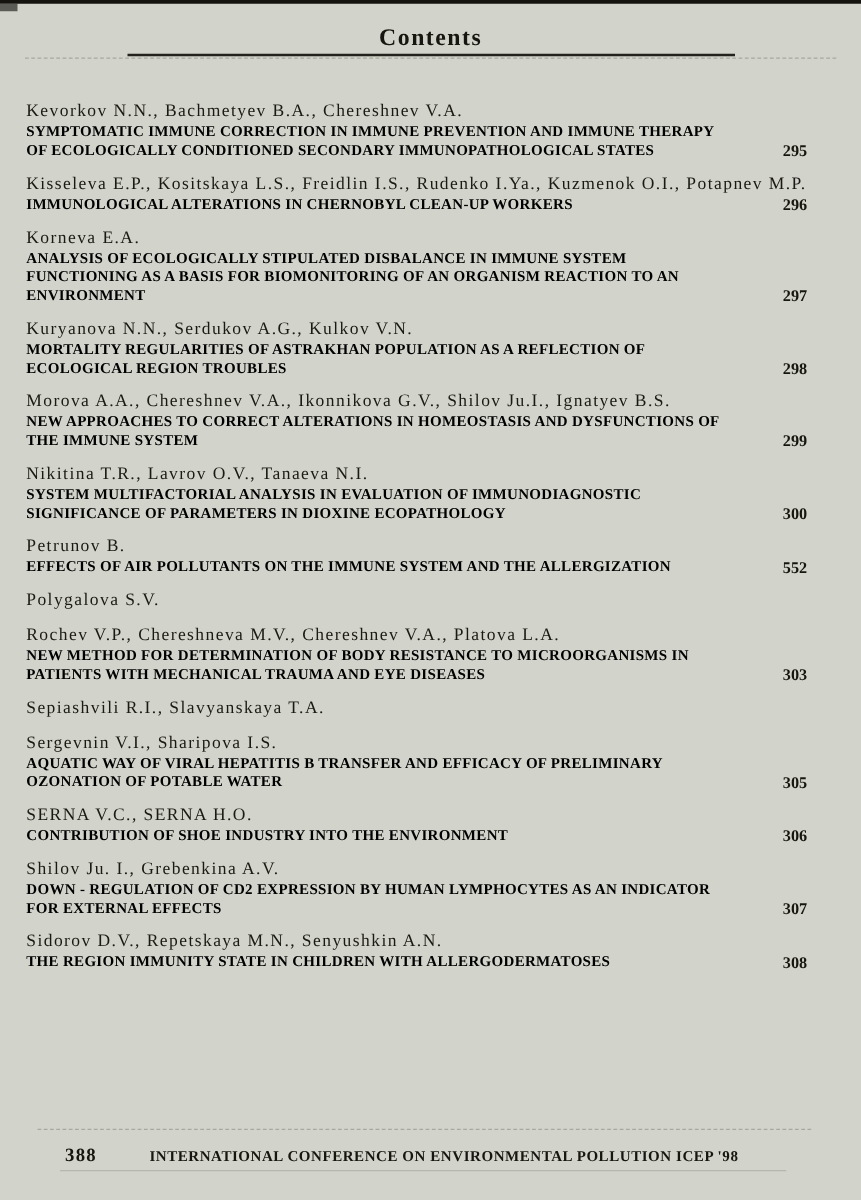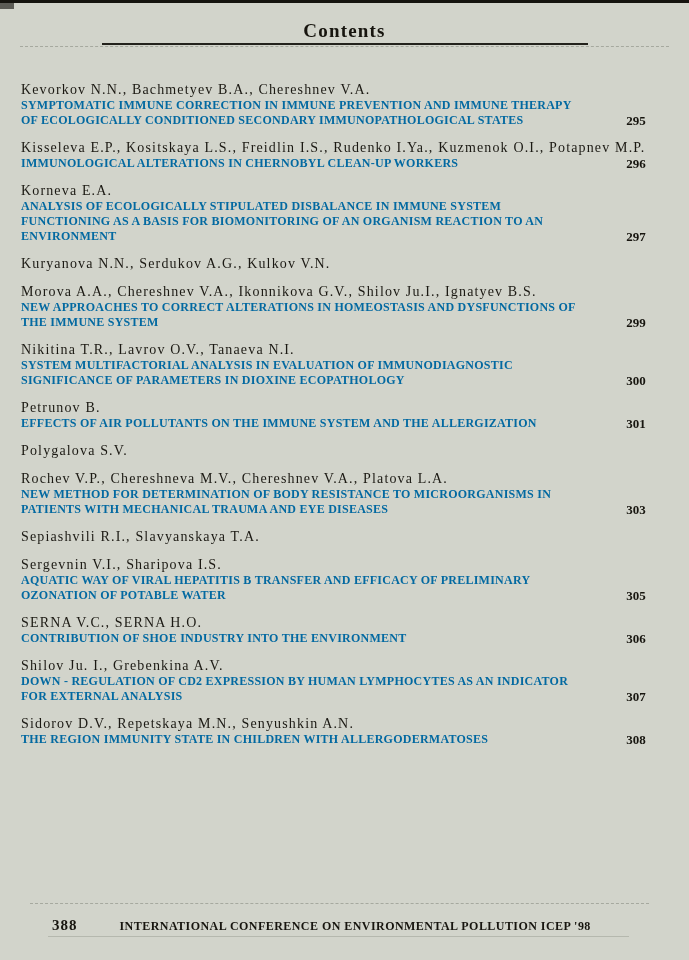--- a/index.html
+++ b/index.html
@@ -46,21 +46,21 @@
   .entry { margin-bottom: 11px; }
   .authors {
     font-size: 14px; letter-spacing: 1.15px; line-height: 17px;
     color: #1b1913;
   }
   .title-row { display: flex; align-items: flex-end; }
   .title {
     flex: 1;
     font-weight: bold; font-size: 12px; line-height: 15px;
     letter-spacing: 0.25px; padding-right: 26px;
-    color: #0369a1;
+    color: #000000;
   }
   .pagenum {
     font-weight: bold; font-size: 13px; width: 38px;
     text-align: center; line-height: 15px; flex: none;
   }
 
   .footer {
     position: absolute; left: 0; bottom: 26px; width: 100%;
     padding: 0 26px 0 52px; box-sizing: border-box;
     display: flex; align-items: baseline;
@@ -102,20 +102,24 @@
   <div class="entry">
     <div class="authors">Korneva E.A.</div>
     <div class="title-row">
       <div class="title">ANALYSIS OF ECOLOGICALLY STIPULATED DISBALANCE IN IMMUNE SYSTEM FUNCTIONING AS A BASIS FOR BIOMONITORING OF AN ORGANISM REACTION TO AN ENVIRONMENT</div>
       <div class="pagenum">297</div>
     </div>
   </div>
 
   <div class="entry">
     <div class="authors">Kuryanova N.N., Serdukov A.G., Kulkov V.N.</div>
+    <div class="title-row">
+      <div class="title">MORTALITY REGULARITIES OF ASTRAKHAN POPULATION AS A REFLECTION OF ECOLOGICAL REGION TROUBLES</div>
+      <div class="pagenum">298</div>
+    </div>
   </div>
 
   <div class="entry">
     <div class="authors">Morova A.A., Chereshnev V.A., Ikonnikova G.V., Shilov Ju.I., Ignatyev B.S.</div>
     <div class="title-row">
       <div class="title">NEW APPROACHES TO CORRECT ALTERATIONS IN HOMEOSTASIS AND DYSFUNCTIONS OF THE IMMUNE SYSTEM</div>
       <div class="pagenum">299</div>
     </div>
   </div>
 
@@ -124,21 +128,21 @@
     <div class="title-row">
       <div class="title">SYSTEM MULTIFACTORIAL ANALYSIS IN EVALUATION OF IMMUNODIAGNOSTIC SIGNIFICANCE OF PARAMETERS IN DIOXINE ECOPATHOLOGY</div>
       <div class="pagenum">300</div>
     </div>
   </div>
 
   <div class="entry">
     <div class="authors">Petrunov B.</div>
     <div class="title-row">
       <div class="title">EFFECTS OF AIR POLLUTANTS ON THE IMMUNE SYSTEM AND THE ALLERGIZATION</div>
-      <div class="pagenum">301</div>
+      <div class="pagenum">552</div>
     </div>
   </div>
 
   <div class="entry">
     <div class="authors">Polygalova S.V.</div>
   </div>
 
   <div class="entry">
     <div class="authors">Rochev V.P., Chereshneva M.V., Chereshnev V.A., Platova L.A.</div>
     <div class="title-row">
@@ -163,21 +167,21 @@
     <div class="authors">SERNA V.C., SERNA H.O.</div>
     <div class="title-row">
       <div class="title">CONTRIBUTION OF SHOE INDUSTRY INTO THE ENVIRONMENT</div>
       <div class="pagenum">306</div>
     </div>
   </div>
 
   <div class="entry">
     <div class="authors">Shilov Ju. I., Grebenkina A.V.</div>
     <div class="title-row">
-      <div class="title">DOWN - REGULATION OF CD2 EXPRESSION BY HUMAN LYMPHOCYTES AS AN INDICATOR FOR EXTERNAL ANALYSIS</div>
+      <div class="title">DOWN - REGULATION OF CD2 EXPRESSION BY HUMAN LYMPHOCYTES AS AN INDICATOR FOR EXTERNAL EFFECTS</div>
       <div class="pagenum">307</div>
     </div>
   </div>
 
   <div class="entry">
     <div class="authors">Sidorov D.V., Repetskaya M.N., Senyushkin A.N.</div>
     <div class="title-row">
       <div class="title">THE REGION IMMUNITY STATE IN CHILDREN WITH ALLERGODERMATOSES</div>
       <div class="pagenum">308</div>
     </div>

